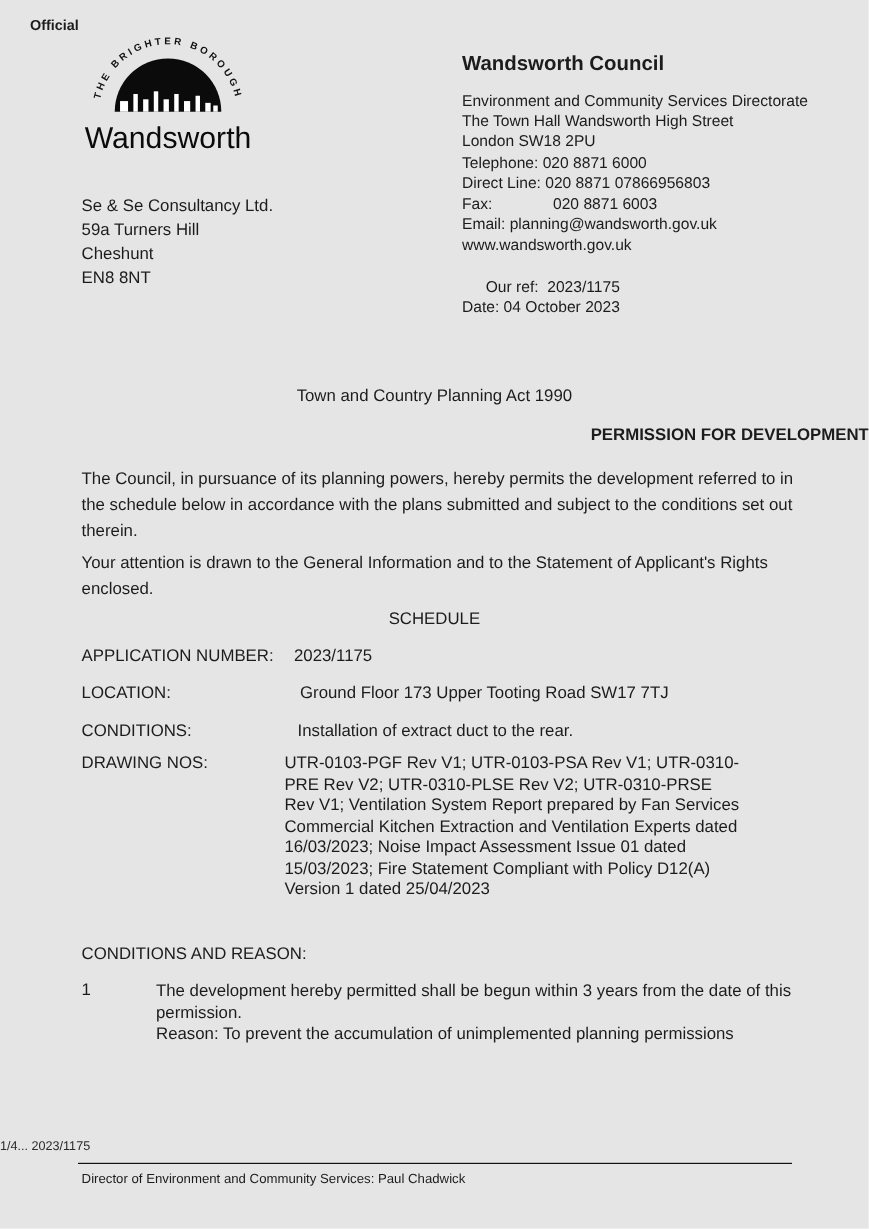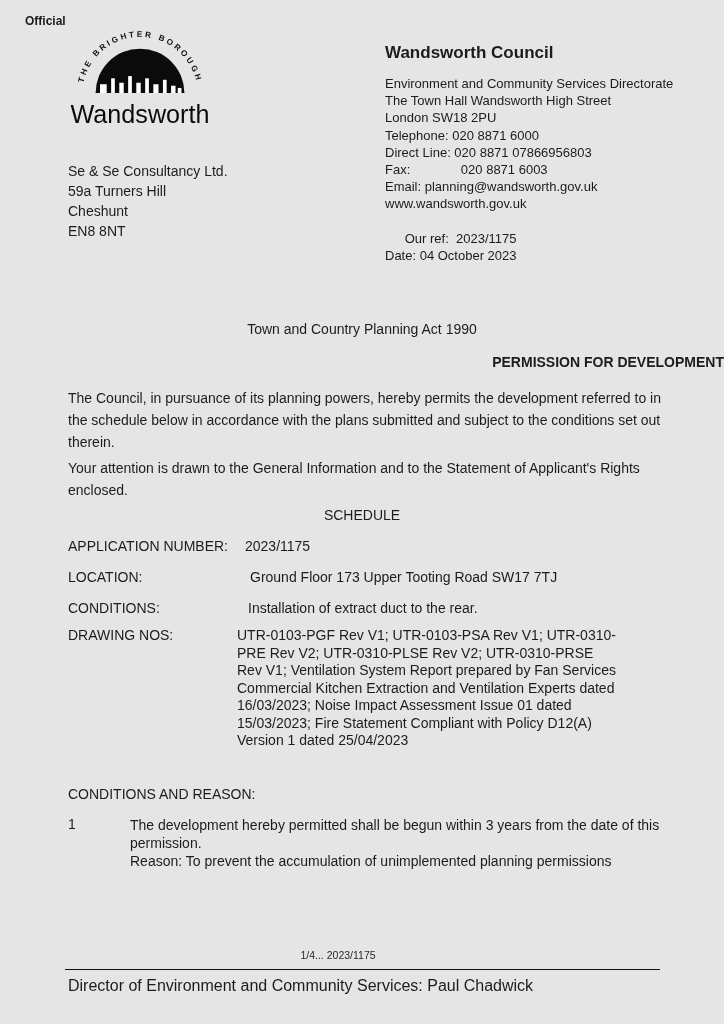--- a/index.html
+++ b/index.html
@@ -19,23 +19,23 @@
   .contact-line{font-size:13px;line-height:17px;}
   .ref-line{font-size:13px;line-height:17px;}
   .addressee-line{font-size:14px;line-height:20px;}
   .center-line{width:724px;text-align:center;font-size:14px;}
   .bold{font-weight:bold;text-align:right;}
   .body-par{font-size:14px;line-height:22px;width:600px;}
   .sched-label{font-size:14px;}
   .sched-value{font-size:14px;line-height:17.5px;}
   .cond-num{font-size:14px;}
   .cond-text{font-size:14px;line-height:18px;width:545px;}
-  .footer-ref{width:676px;text-align:center;font-size:10.5px;color:#2a2a2a;}
+  .footer-ref{width:676px;font-size:10.5px;color:#2a2a2a;}
   .footer-rule{height:0;border-top:1.5px solid #111;}
-  .signature{font-size:16px;}
+  .signature{font-size:11px;}
 </style>
 </head>
 <body>
 
 <div id="page">
 
   <div class="abs small-bold" style="left:25px;top:14px;">Official</div>
 
   <div class="abs" style="left:66px;top:16px;">
     <svg viewBox="0 0 200 155" width="148" height="115" xmlns="http://www.w3.org/2000/svg">

